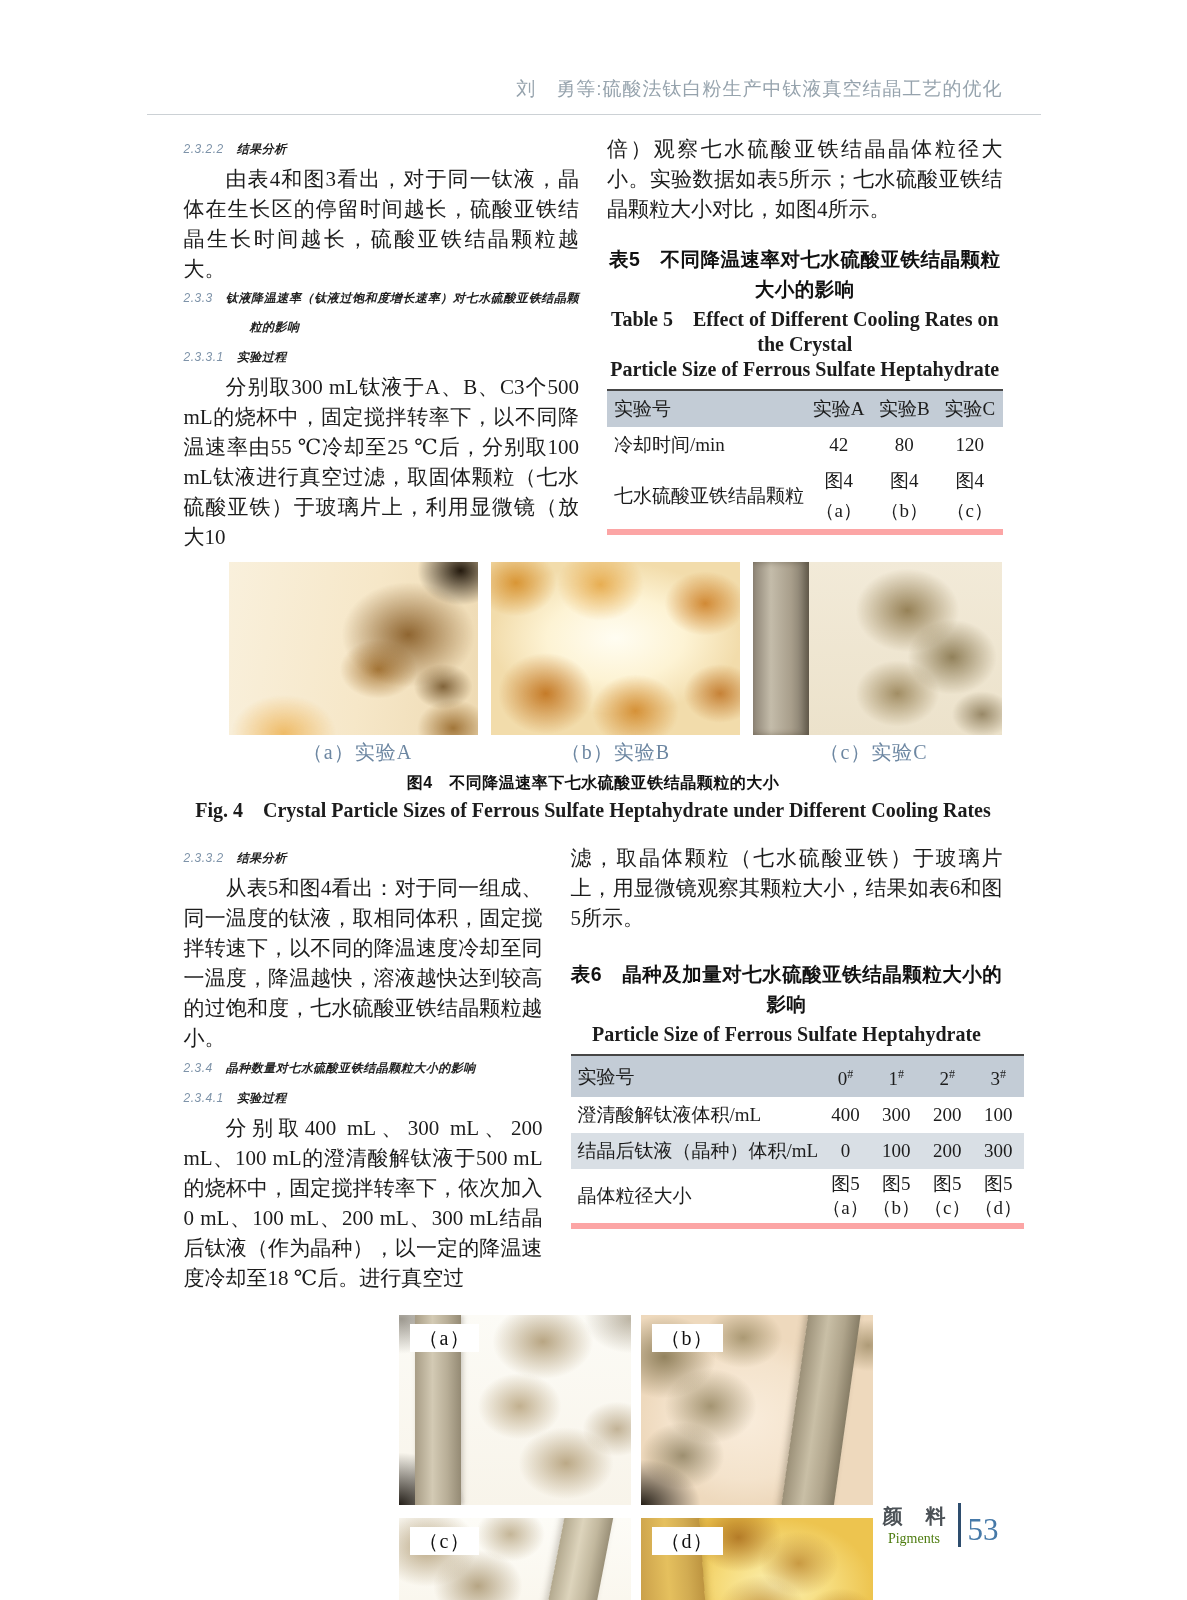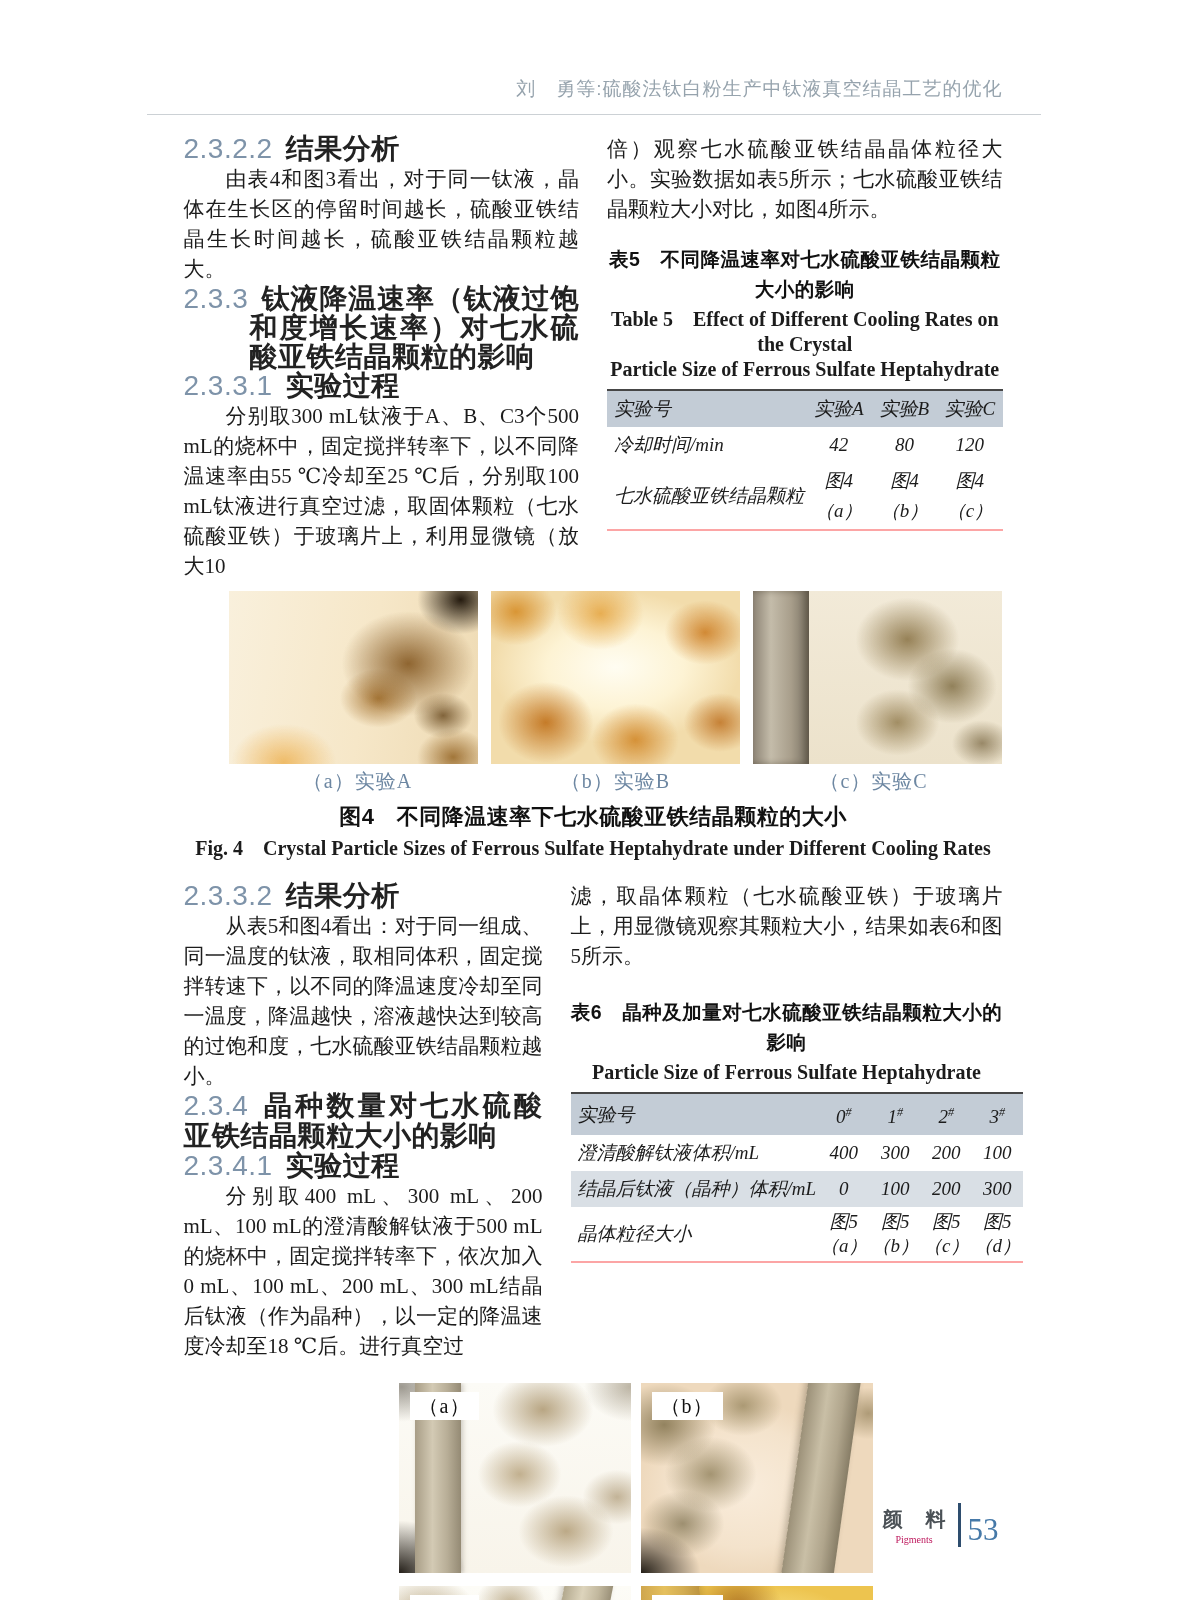--- a/index.html
+++ b/index.html
@@ -16,56 +16,56 @@
     font-family:"Liberation Sans","DejaVu Sans",sans-serif;
     font-size:19px; letter-spacing:1px; color:#96a3ad;
   }
   .head-rule { margin:12px 96px 0 96px; border-bottom:1px solid #ccd1d5; }
 
   
   .content { padding:0 134px 0 133px; }
   .cols { display:flex; gap:28px; margin-top:19px; }
   .col { width:432px; font-size:21px; line-height:30px; text-align:justify; }
 
-  .sec { font-family:"Liberation Sans","DejaVu Sans",sans-serif; font-size:28px; }
+  .sec { font-family:"Liberation Sans","DejaVu Sans",sans-serif; font-size:12px;font-style:italic; }
   .sec .num { color:#7e93a9; margin-right:13px; letter-spacing:.5px; }
   .sec .st  { color:#222; font-weight:bold; letter-spacing:.5px; }
   .sec.hang { padding-left:66px; text-indent:-66px; line-height:29px; }
   .para { margin:0; text-indent:2em; }
   .para.cont { text-indent:0; }
 
   
   .tbl-block { margin-top:20px; }
   .tbl-title-cn {
     text-align:center; font-family:"Liberation Sans","DejaVu Sans",sans-serif;
     font-weight:bold; font-size:19.5px; color:#111; letter-spacing:.5px;
   }
   .tbl-title-en { text-align:center; font-weight:bold; font-size:20px; line-height:25px; margin-top:3px; }
   table.data {
     width:100%; border-collapse:collapse; margin-top:7px; font-size:19px;
-    border-top:2px solid #464646; border-bottom:2px solid #fca5a5;font-style:italic;
+    border-top:2px solid #464646; border-bottom:6px solid #fca5a5;
   }
   table.data td { padding:3px 2px; text-align:center; font-weight:normal; height:29px; }
   table.data td.lbl { text-align:left; padding-left:7px; white-space:nowrap; }
   tr.shaded { background:#c3ccd6; }
   tr.shaded2 { background:#d9dfe5; }
   .two-line { white-space:pre-line; line-height:24px; }
   sup.hash { font-size:12px; }
 
   
   .fig4-row { display:flex; gap:13px; margin:10px 0 0 45px; }
   .fig4-img { width:265px; height:173px; position:relative; overflow:hidden; }
   .fig4-labels { display:flex; margin:4px 0 0 45px; }
   .fig4-labels .flabel {
     width:265px; text-align:center; font-size:20px; color:#6d87a2; letter-spacing:1px;
   }
   .cap-cn {
     text-align:center; margin-top:7px;
     font-family:"Liberation Sans","DejaVu Sans",sans-serif;
-    font-weight:bold; font-size:22px; color:#111; letter-spacing:.5px;
+    font-weight:bold; font-size:16px; color:#111; letter-spacing:.5px;
   }
   .cap-en { text-align:center; font-weight:bold; font-size:20px; margin-top:3px; }
 
   
   .f4a { background:
     radial-gradient(60px 48px at 93% 5%, #241a0e 0%, rgba(36,26,14,0) 72%),
     radial-gradient(95px 75px at 72% 42%, rgba(125,79,23,.85), rgba(125,79,23,0) 70%),
     radial-gradient(55px 42px at 60% 62%, rgba(152,97,26,.8), rgba(152,97,26,0) 70%),
     radial-gradient(42px 32px at 86% 72%, rgba(92,59,16,.75), rgba(92,59,16,0) 70%),
     radial-gradient(48px 38px at 90% 96%, rgba(142,92,26,.8), rgba(142,92,26,0) 75%),
@@ -143,21 +143,21 @@
   .f5d::before { content:""; position:absolute; left:0; top:-10px; bottom:-10px; width:64px;
     transform:rotate(-4deg);
     background:linear-gradient(90deg,#caa04a,#e5c express 05e 45%,#d2ac52 75%,#bd9440);
     background:linear-gradient(90deg,#caa04a,#e5c05e 45%,#d2ac52 75%,#bd9440);
     box-shadow:3px 0 6px rgba(140,100,30,.35); }
 
   
   .footer { position:absolute; right:138px; bottom:52px; display:flex; align-items:center; }
   .brand { text-align:center; }
   .brand-cn { font-size:20px; font-weight:bold; color:#4b5156; letter-spacing:9px; text-indent:9px; }
-  .brand-en { font-size:10px; color:#be185d; margin-top:1px; }
+  .brand-en { font-size:14px; color:#4d7c0f; margin-top:1px; }
   .vbar { width:3px; height:44px; background:#2e4d6e; margin:0 7px 0 3px; }
   .pageno { font-size:31px; color:#4679a8; padding-top:10px; }
 </style>
 </head>
 <body>
 
 <div class="page">
 
   <div class="running-head">刘　勇等:硫酸法钛白粉生产中钛液真空结晶工艺的优化</div>
   <div class="head-rule"></div>

